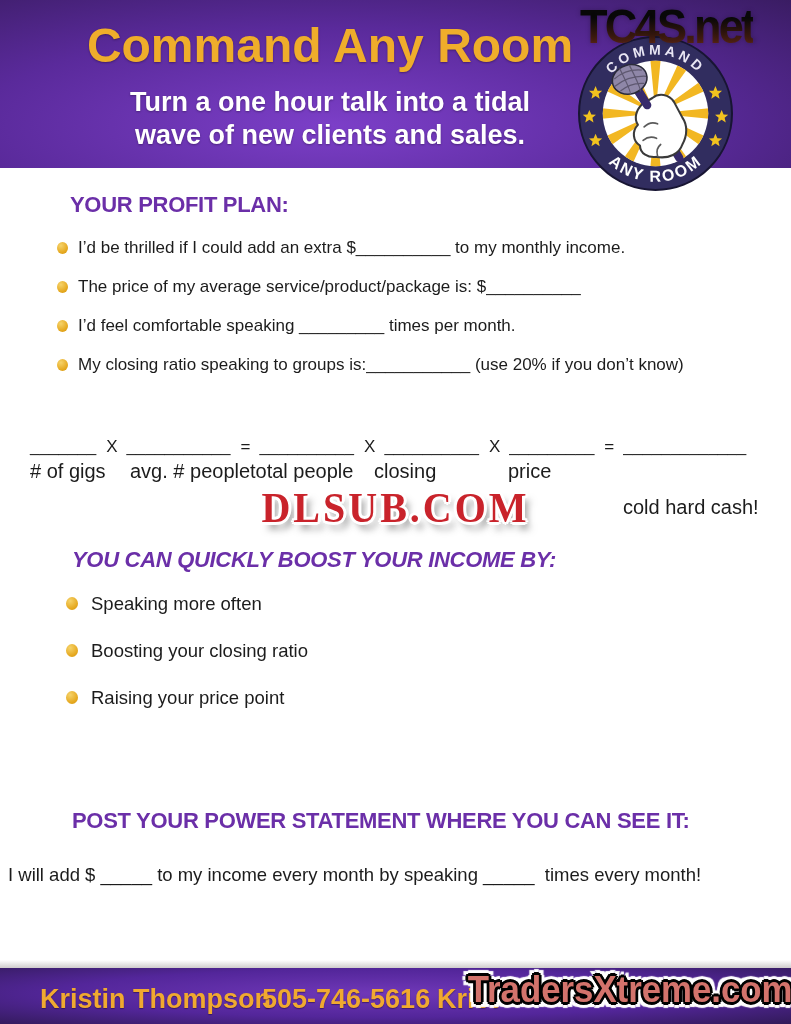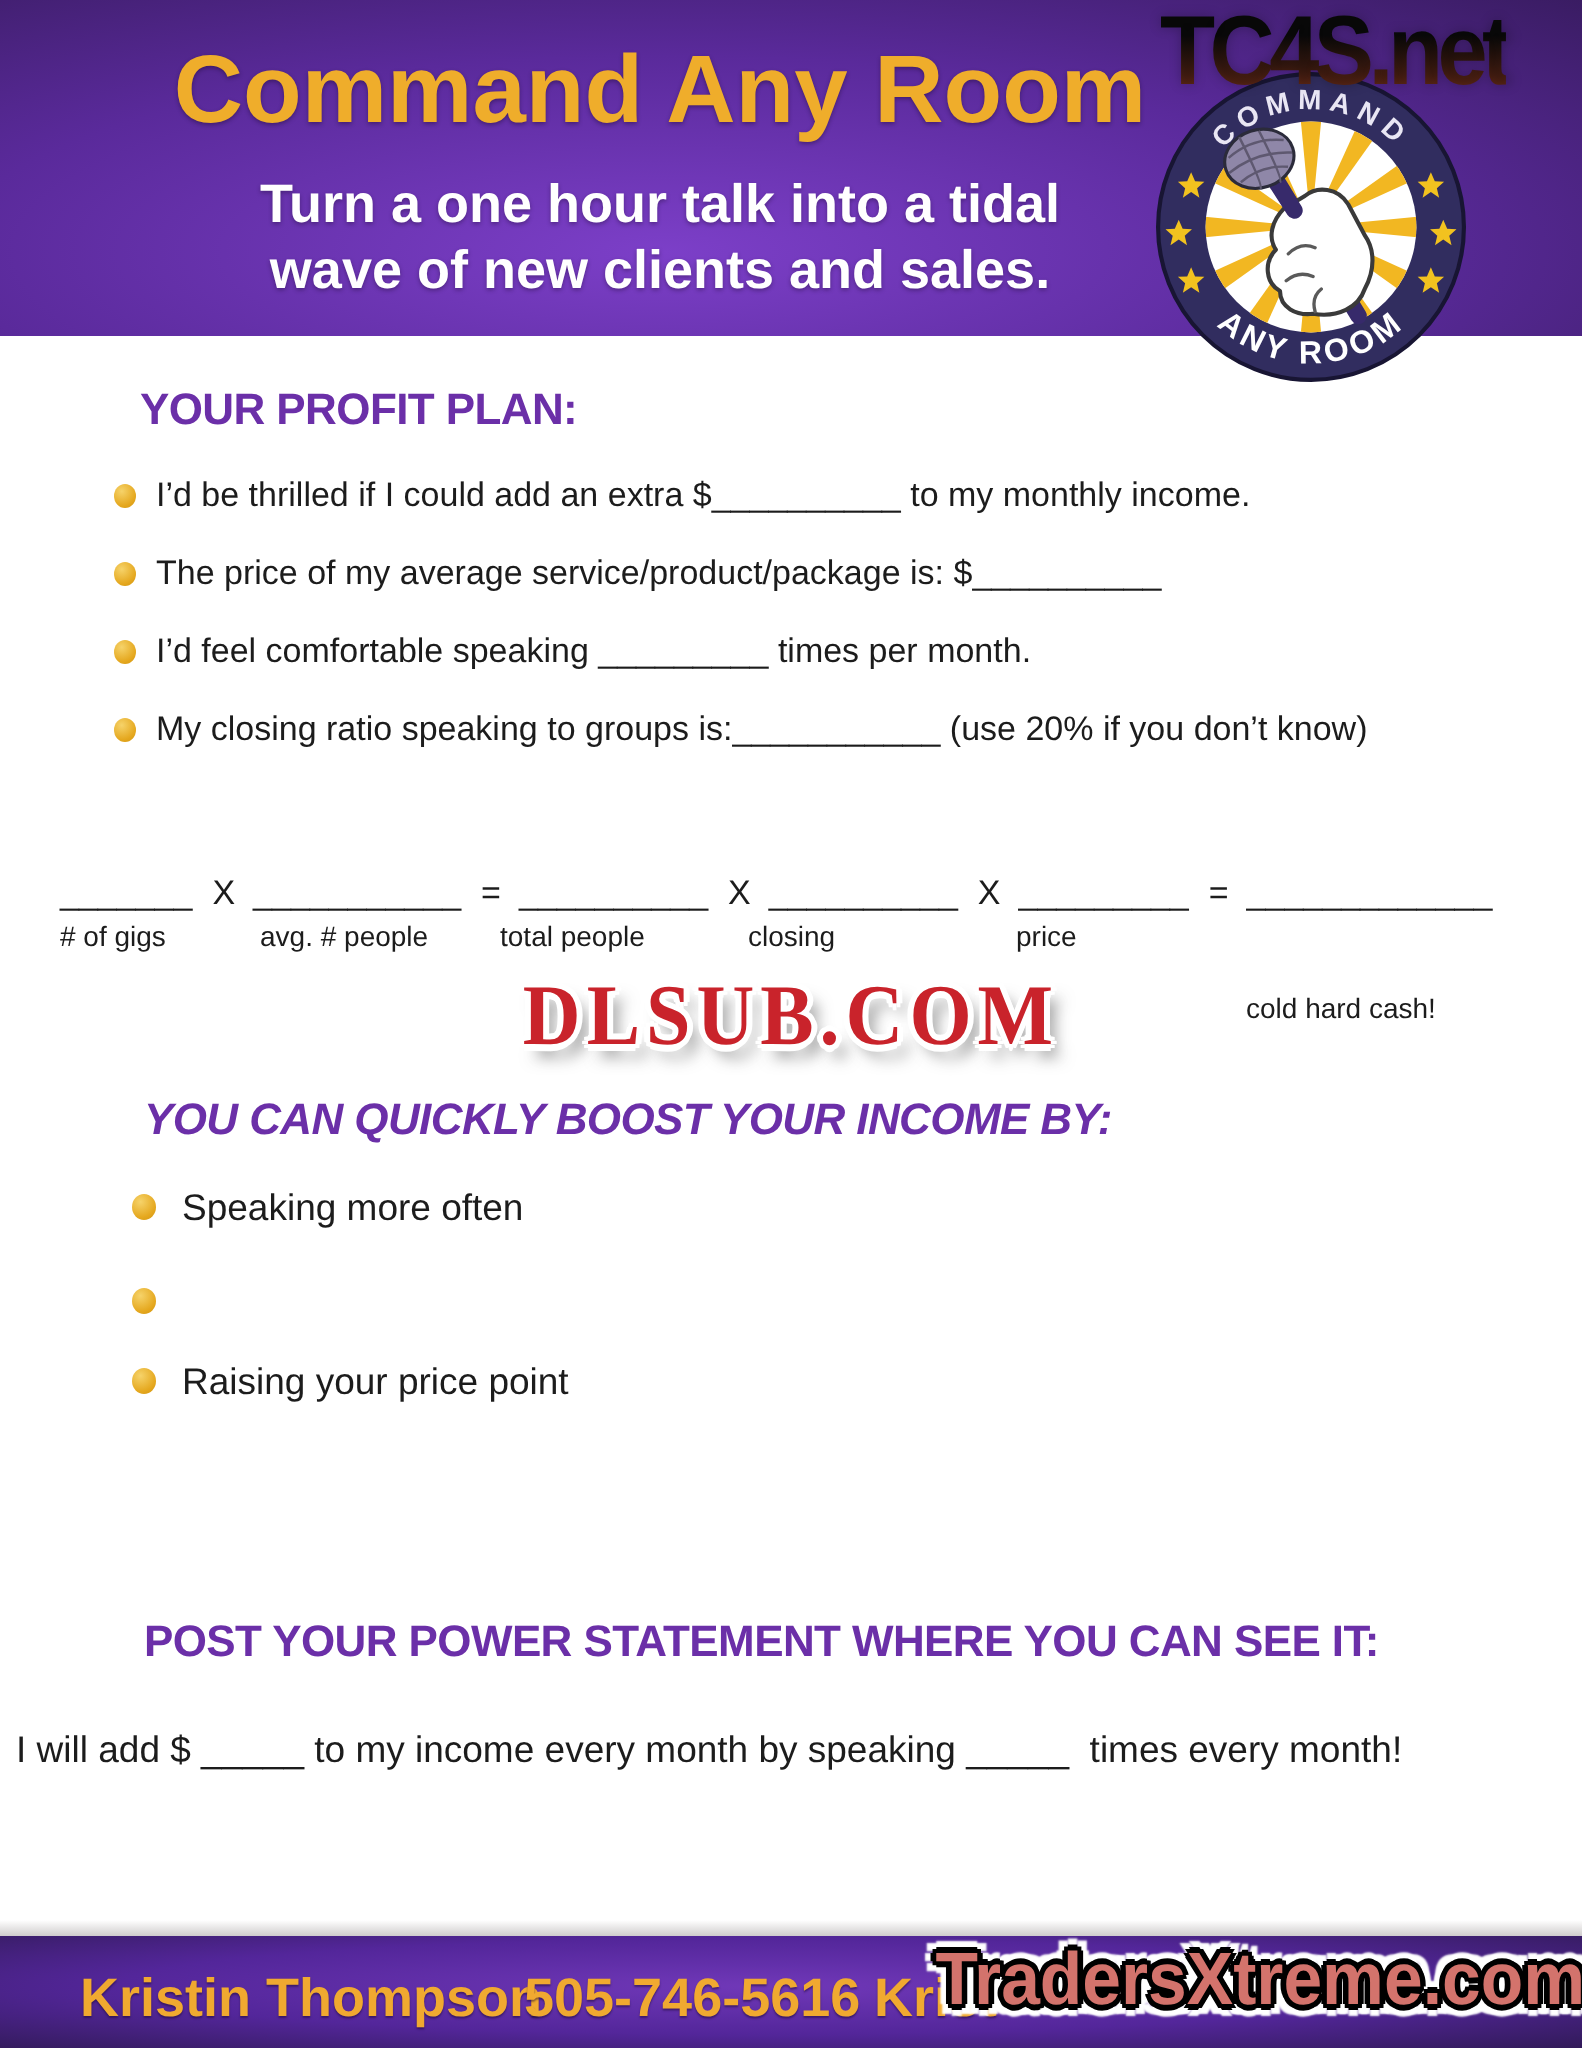--- a/index.html
+++ b/index.html
@@ -45,21 +45,21 @@
   .profit .blist li{ margin-bottom:15px; font-size:17px; line-height:24px; }
   .dot{
     flex:0 0 auto; width:11px; height:12px; border-radius:50%;
     background:radial-gradient(circle at 35% 30%, #f6d36a 0%, #e5a81f 65%, #d1940f 100%);
     margin:6px 10px 0 0;
   }
   
   .formula{ position:absolute; left:30px; top:437px; width:740px; height:48px; font-size:17px; }
   .formula .blanks{ white-space:nowrap; letter-spacing:0; }
   .formula .op{ display:inline-block; margin:0 9px 0 10px; font-weight:normal; }
-  .formula .labels span{ position:absolute; top:23px; font-size:14px; white-space:nowrap; }
+  .formula .labels span{ position:absolute; top:23px; font-size:20px; white-space:nowrap; }
   .formula .labels span:nth-child(1){ left:0px; }
   .formula .labels span:nth-child(2){ left:100px; }
   .formula .labels span:nth-child(3){ left:220px; }
   .formula .labels span:nth-child(4){ left:344px; }
   .formula .labels span:nth-child(5){ left:478px; }
   .formula .labels span:nth-child(6){ left:593px;margin-top:36px; }
   
   .dlsub{
     position:absolute; left:50%; top:484px; transform:translateX(-50%) scaleY(1.08);
     font-family:"Liberation Serif","DejaVu Serif",serif;
@@ -206,20 +206,21 @@
 
   <section class="boost">
     <h2 class="sec-h">YOU CAN QUICKLY BOOST YOUR INCOME BY:</h2>
     <ul class="blist">
       <li>
           <span class="dot"></span>
           <span>Speaking more often</span>
         </li>
       <li>
           <span class="dot"></span>
+          <span>Boosting your closing ratio</span>
         </li>
       <li>
           <span class="dot"></span>
           <span>Raising your price point</span>
         </li>
     </ul>
   </section>
 
   <h2 class="sec-h power-h">POST YOUR POWER STATEMENT WHERE YOU CAN SEE IT:</h2>
   <p class="power-line">I will add $ _____ to my income every month by speaking _____ &nbsp;times every month!</p>

